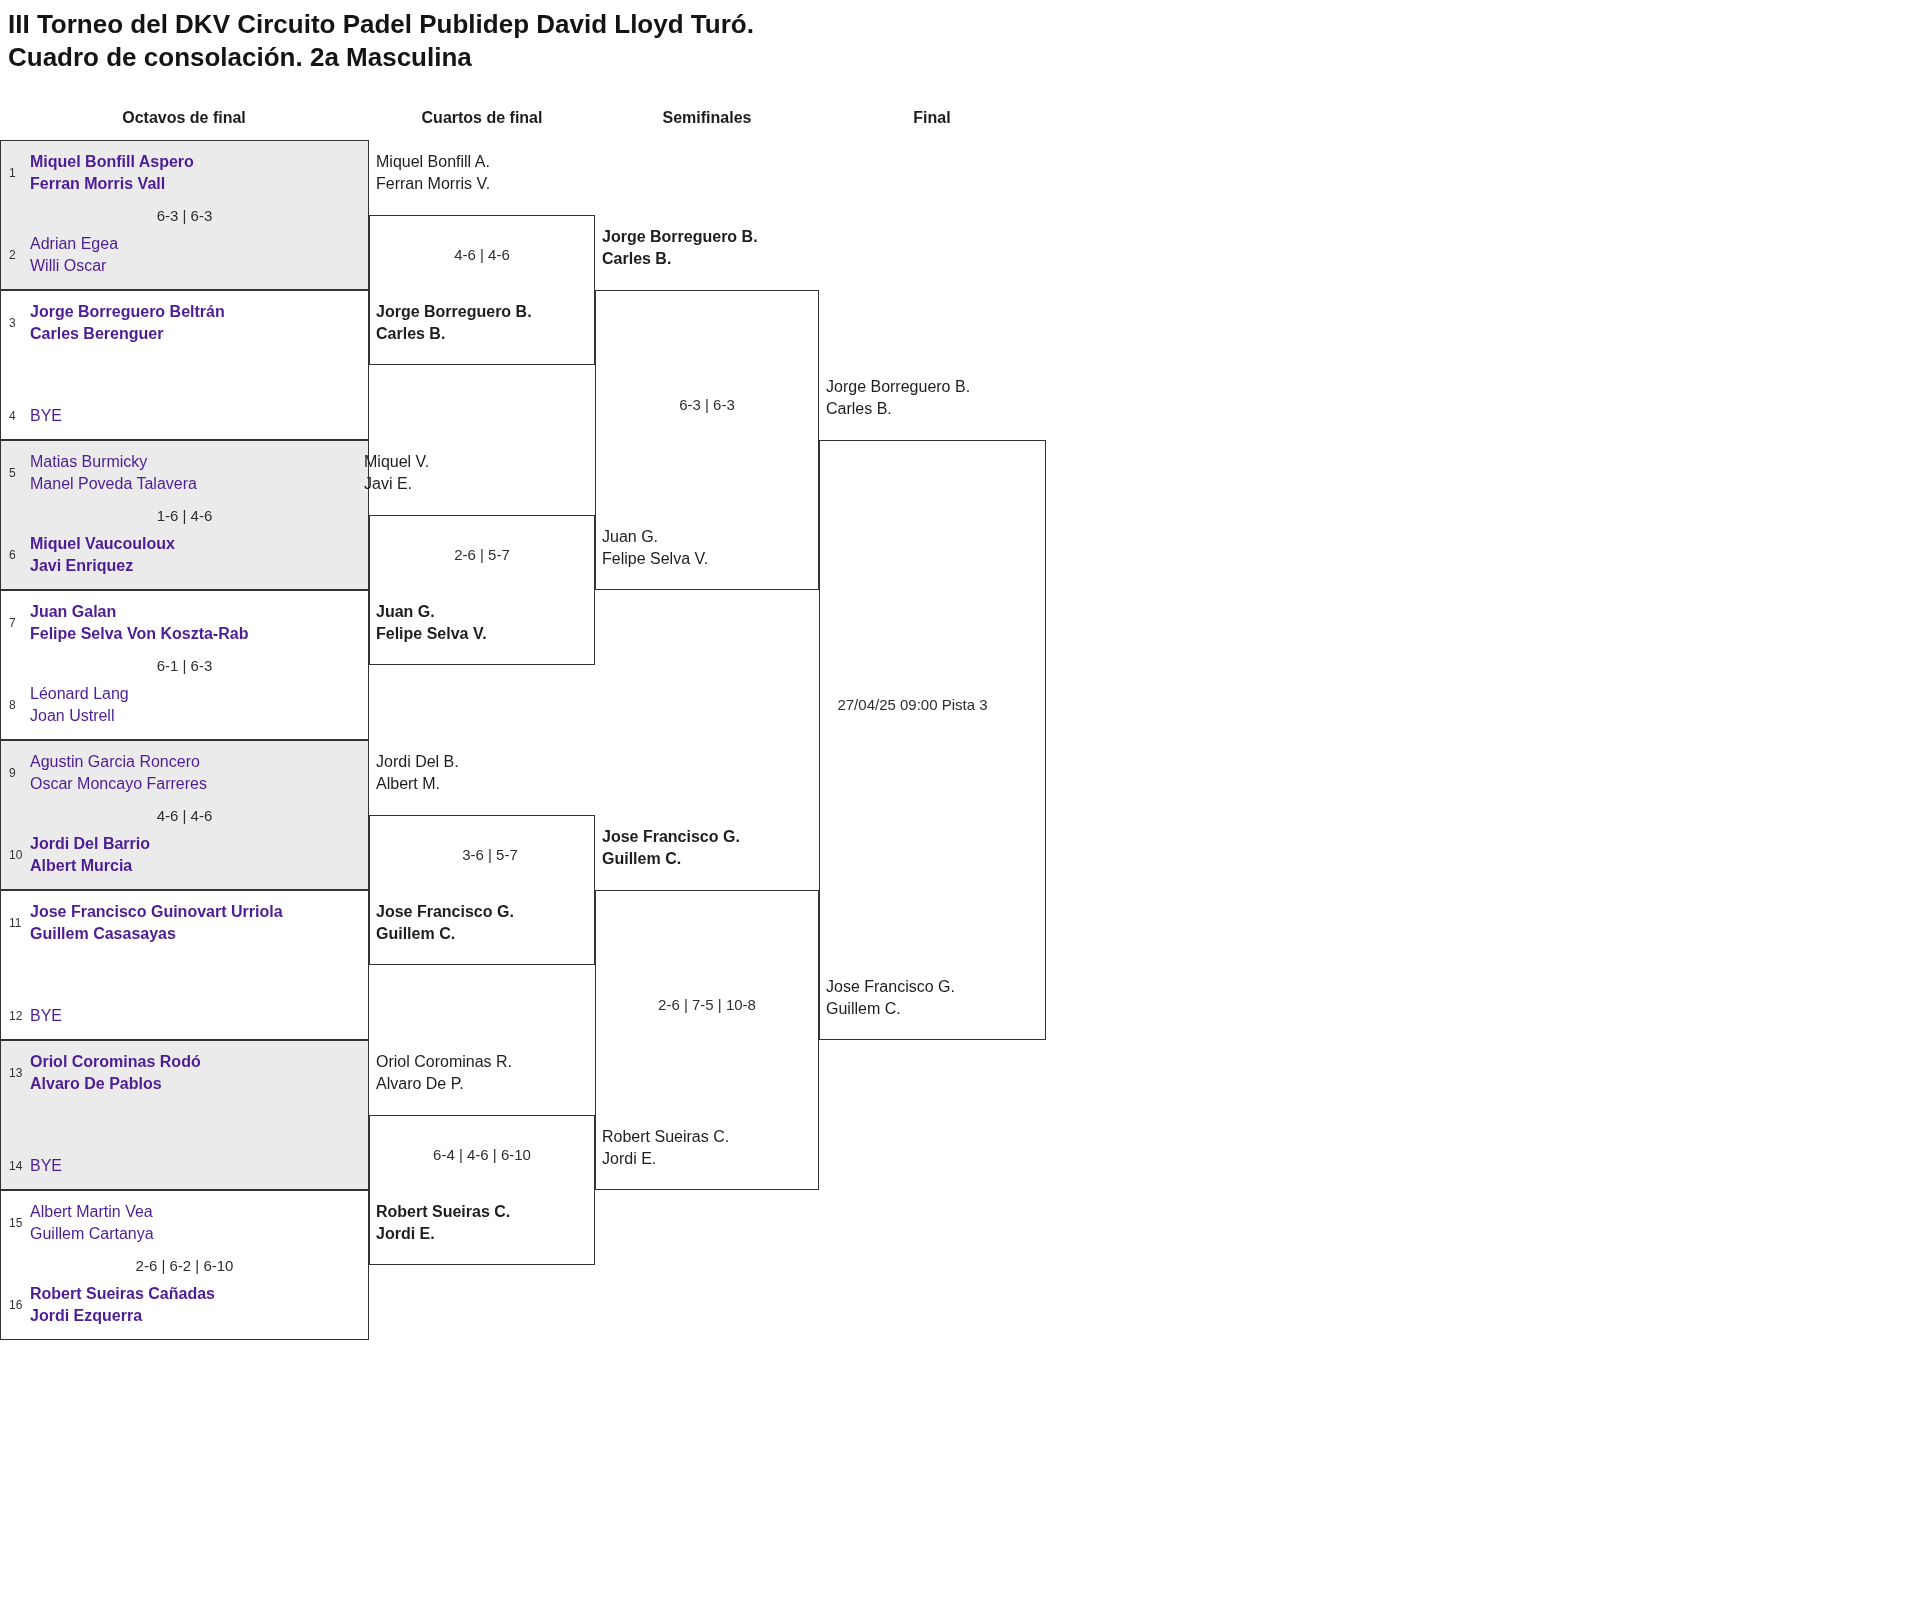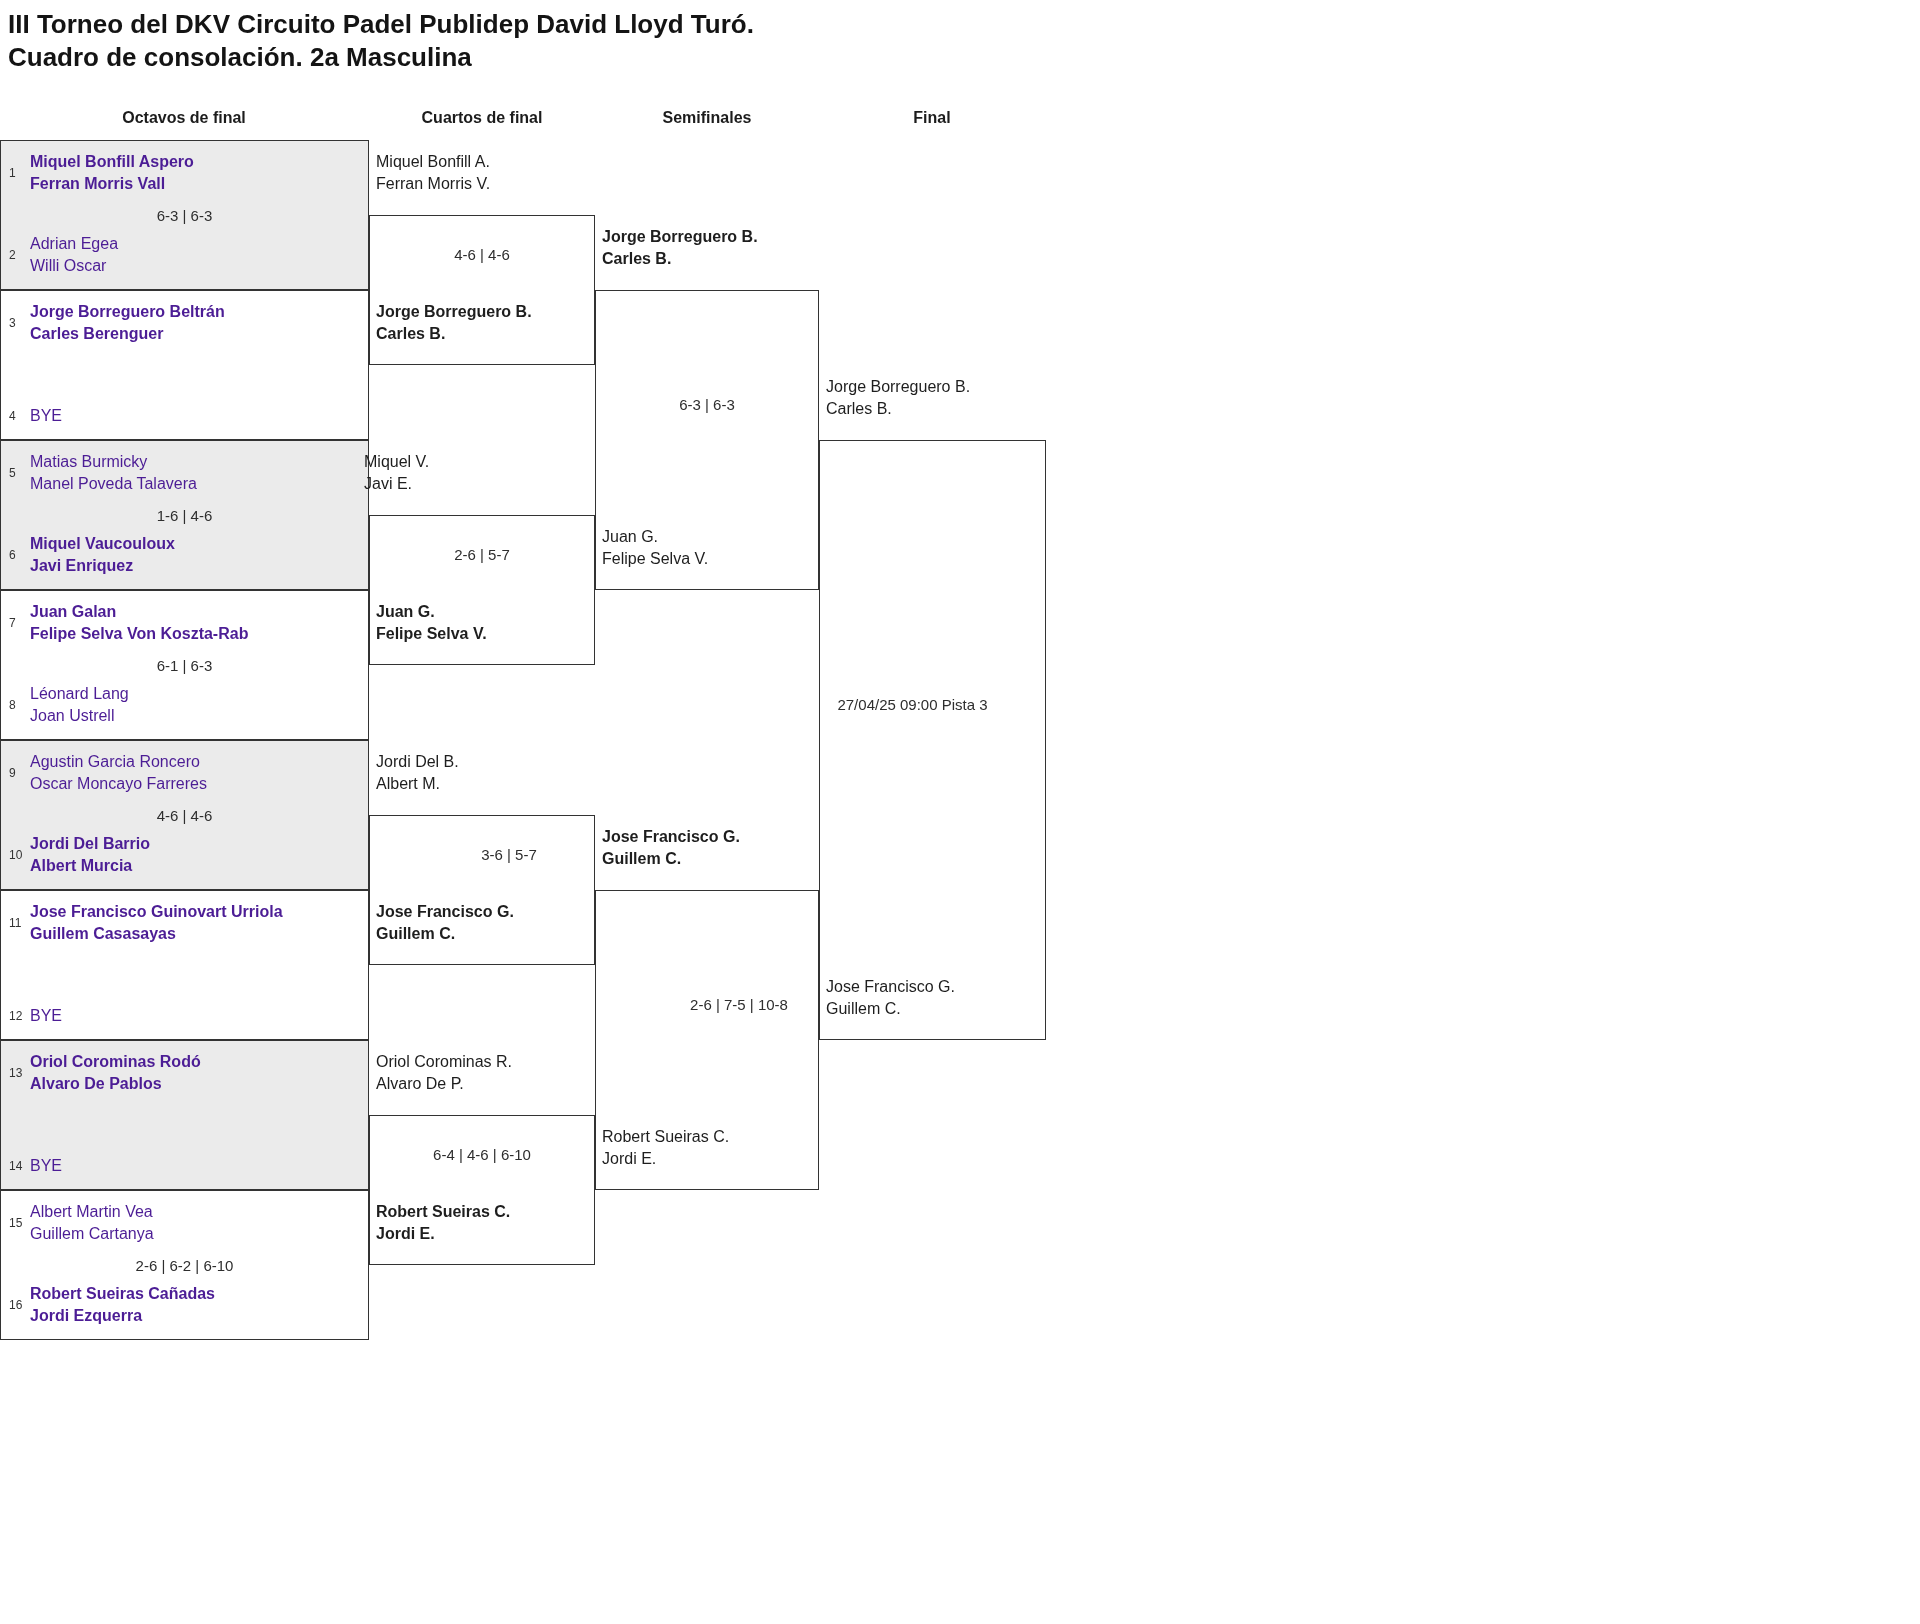--- a/index.html
+++ b/index.html
@@ -214,21 +214,21 @@
   <div class="names w" style="left:376px;top:601px;">
     <div>Juan G.</div>
     <div>Felipe Selva V.</div>
   </div>
 
   <div class="box" style="left:369px;top:815px;width:226px;height:150px;"></div>
   <div class="names" style="left:376px;top:751px;">
     <div>Jordi Del B.</div>
     <div>Albert M.</div>
   </div>
-  <div class="score" style="left:388px;top:844px;width:242px;">3-6 | 5-7</div>
+  <div class="score" style="left:369px;top:844px;width:242px;">3-6 | 5-7</div>
   <div class="names w" style="left:376px;top:901px;">
     <div>Jose Francisco G.</div>
     <div>Guillem C.</div>
   </div>
 
   <div class="box" style="left:369px;top:1115px;width:226px;height:150px;"></div>
   <div class="names" style="left:376px;top:1051px;">
     <div>Oriol Corominas R.</div>
     <div>Alvaro De P.</div>
   </div>
@@ -247,21 +247,21 @@
   <div class="names" style="left:602px;top:526px;">
     <div>Juan G.</div>
     <div>Felipe Selva V.</div>
   </div>
 
   <div class="box" style="left:595px;top:890px;width:224px;height:300px;"></div>
   <div class="names w" style="left:602px;top:826px;">
     <div>Jose Francisco G.</div>
     <div>Guillem C.</div>
   </div>
-  <div class="score" style="left:595px;top:994px;width:224px;padding-left:32px;">2-6 | 7-5 | 10-8</div>
+  <div class="score" style="left:595px;top:994px;width:224px;">2-6 | 7-5 | 10-8</div>
   <div class="names" style="left:602px;top:1126px;">
     <div>Robert Sueiras C.</div>
     <div>Jordi E.</div>
   </div>
 
   <div class="box" style="left:819px;top:440px;width:227px;height:600px;"></div>
   <div class="names" style="left:826px;top:376px;">
     <div>Jorge Borreguero B.</div>
     <div>Carles B.</div>
   </div>

